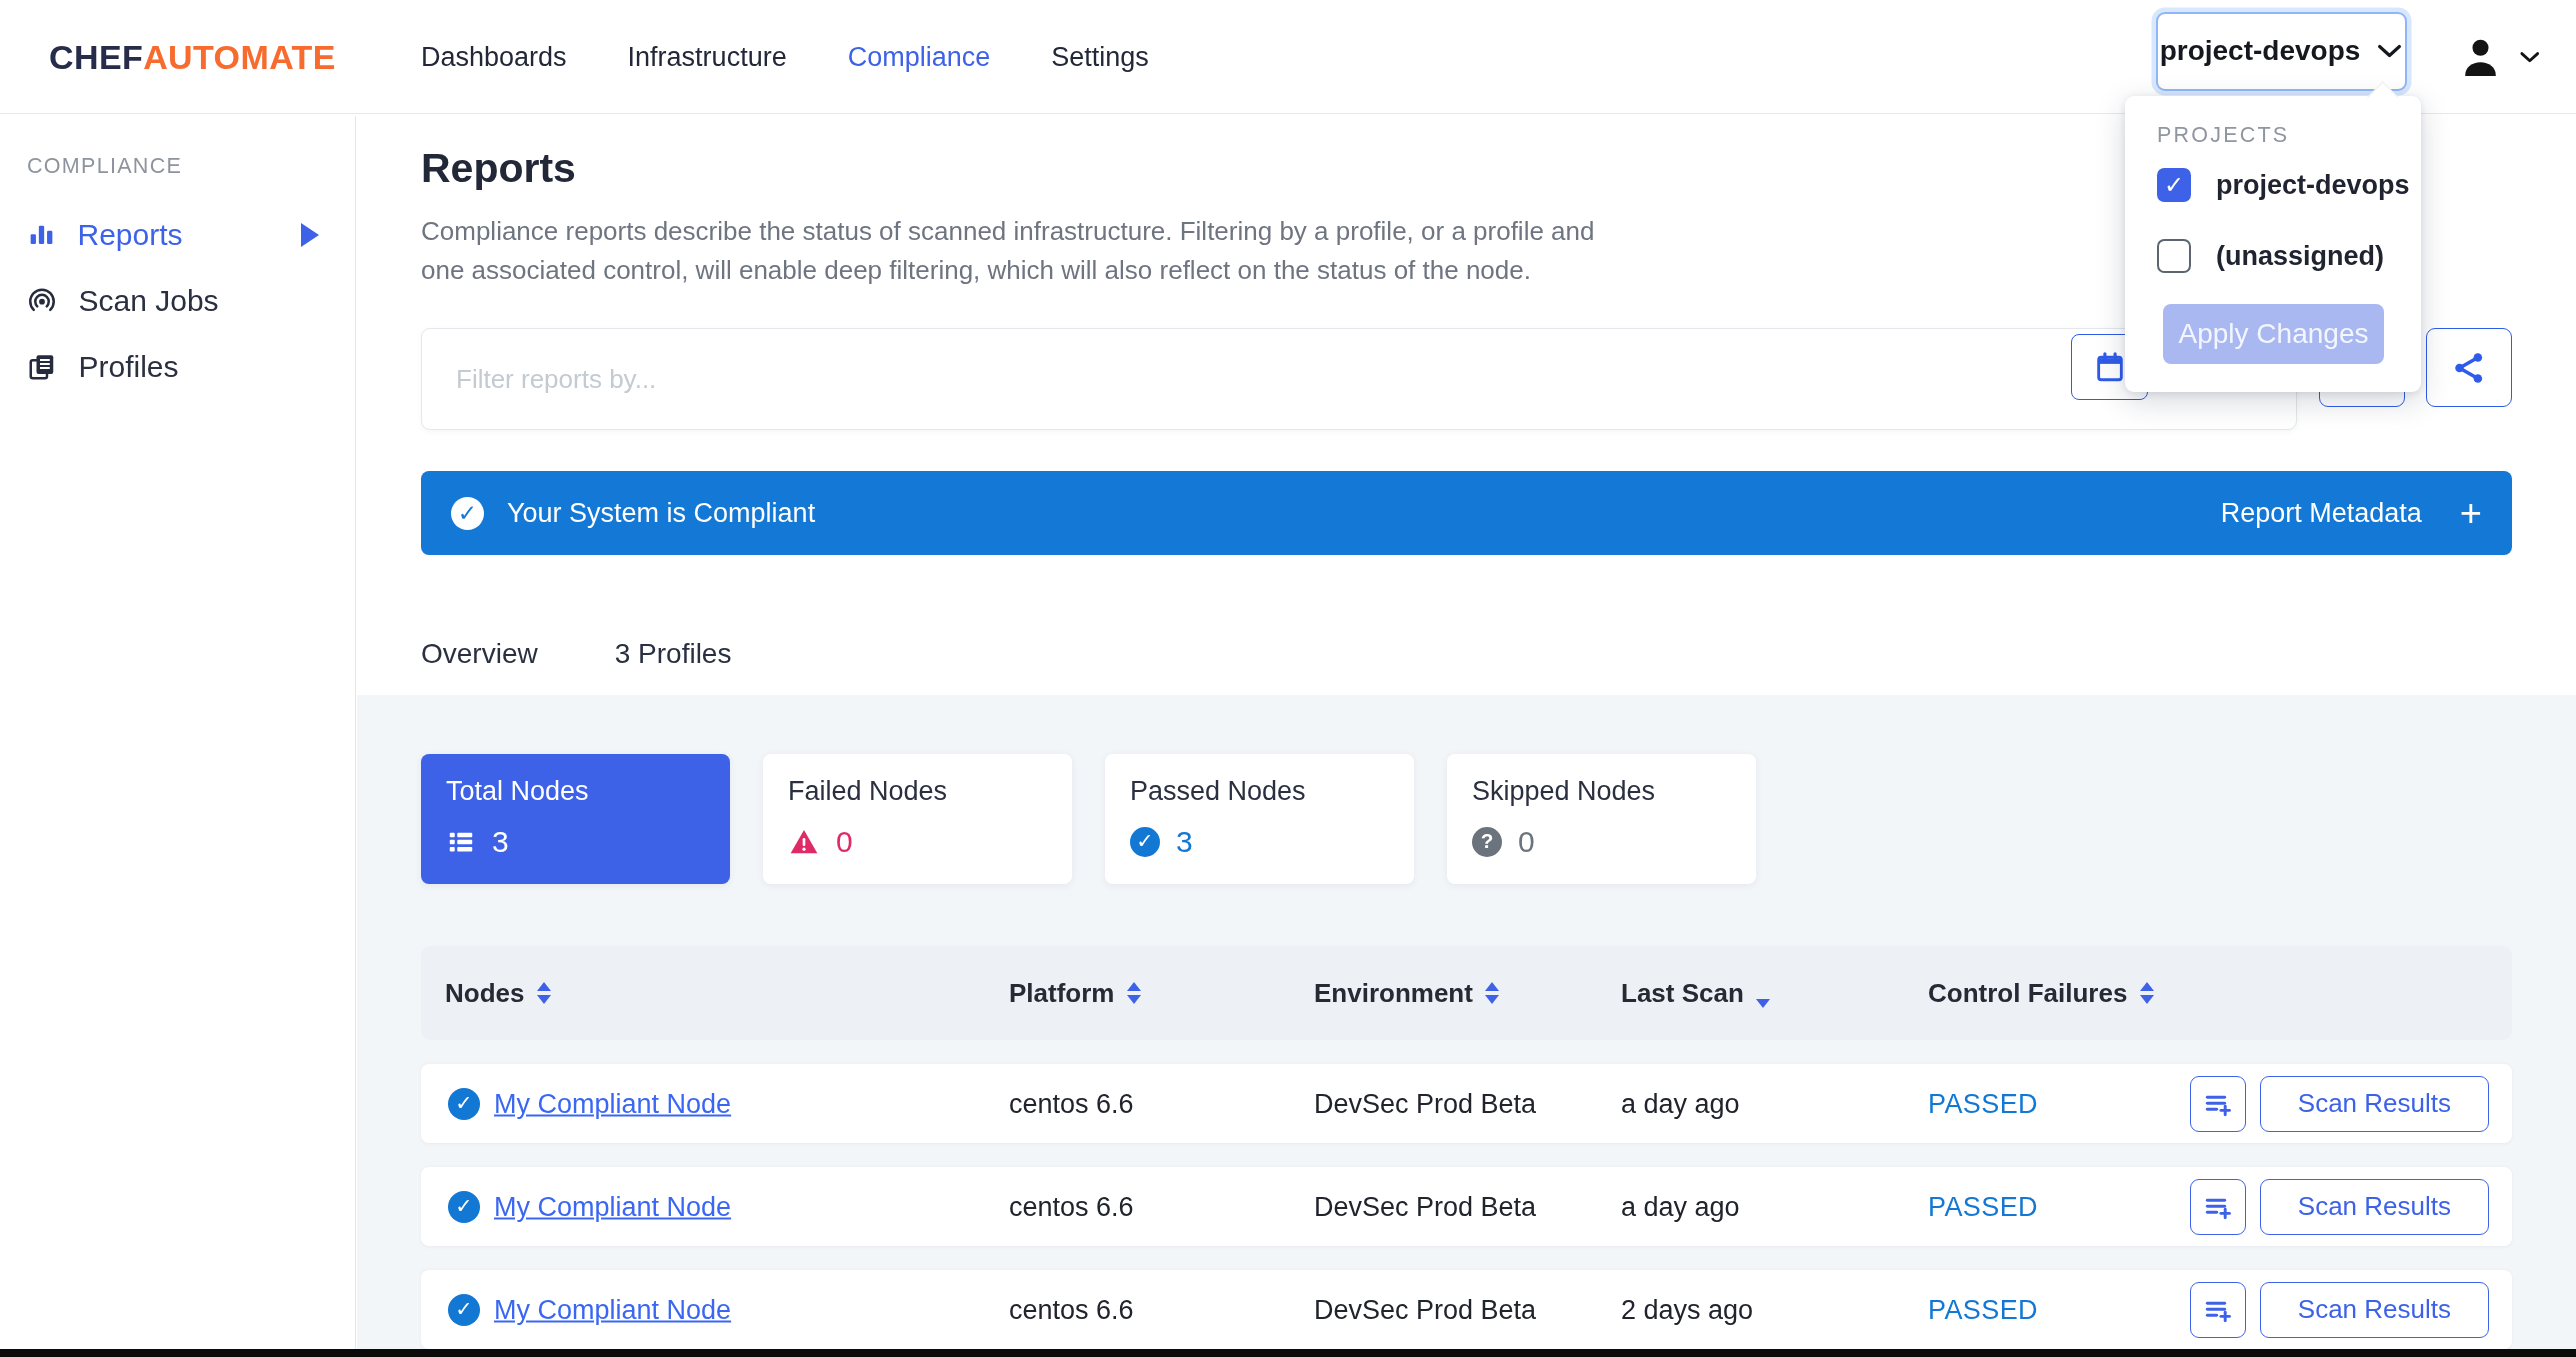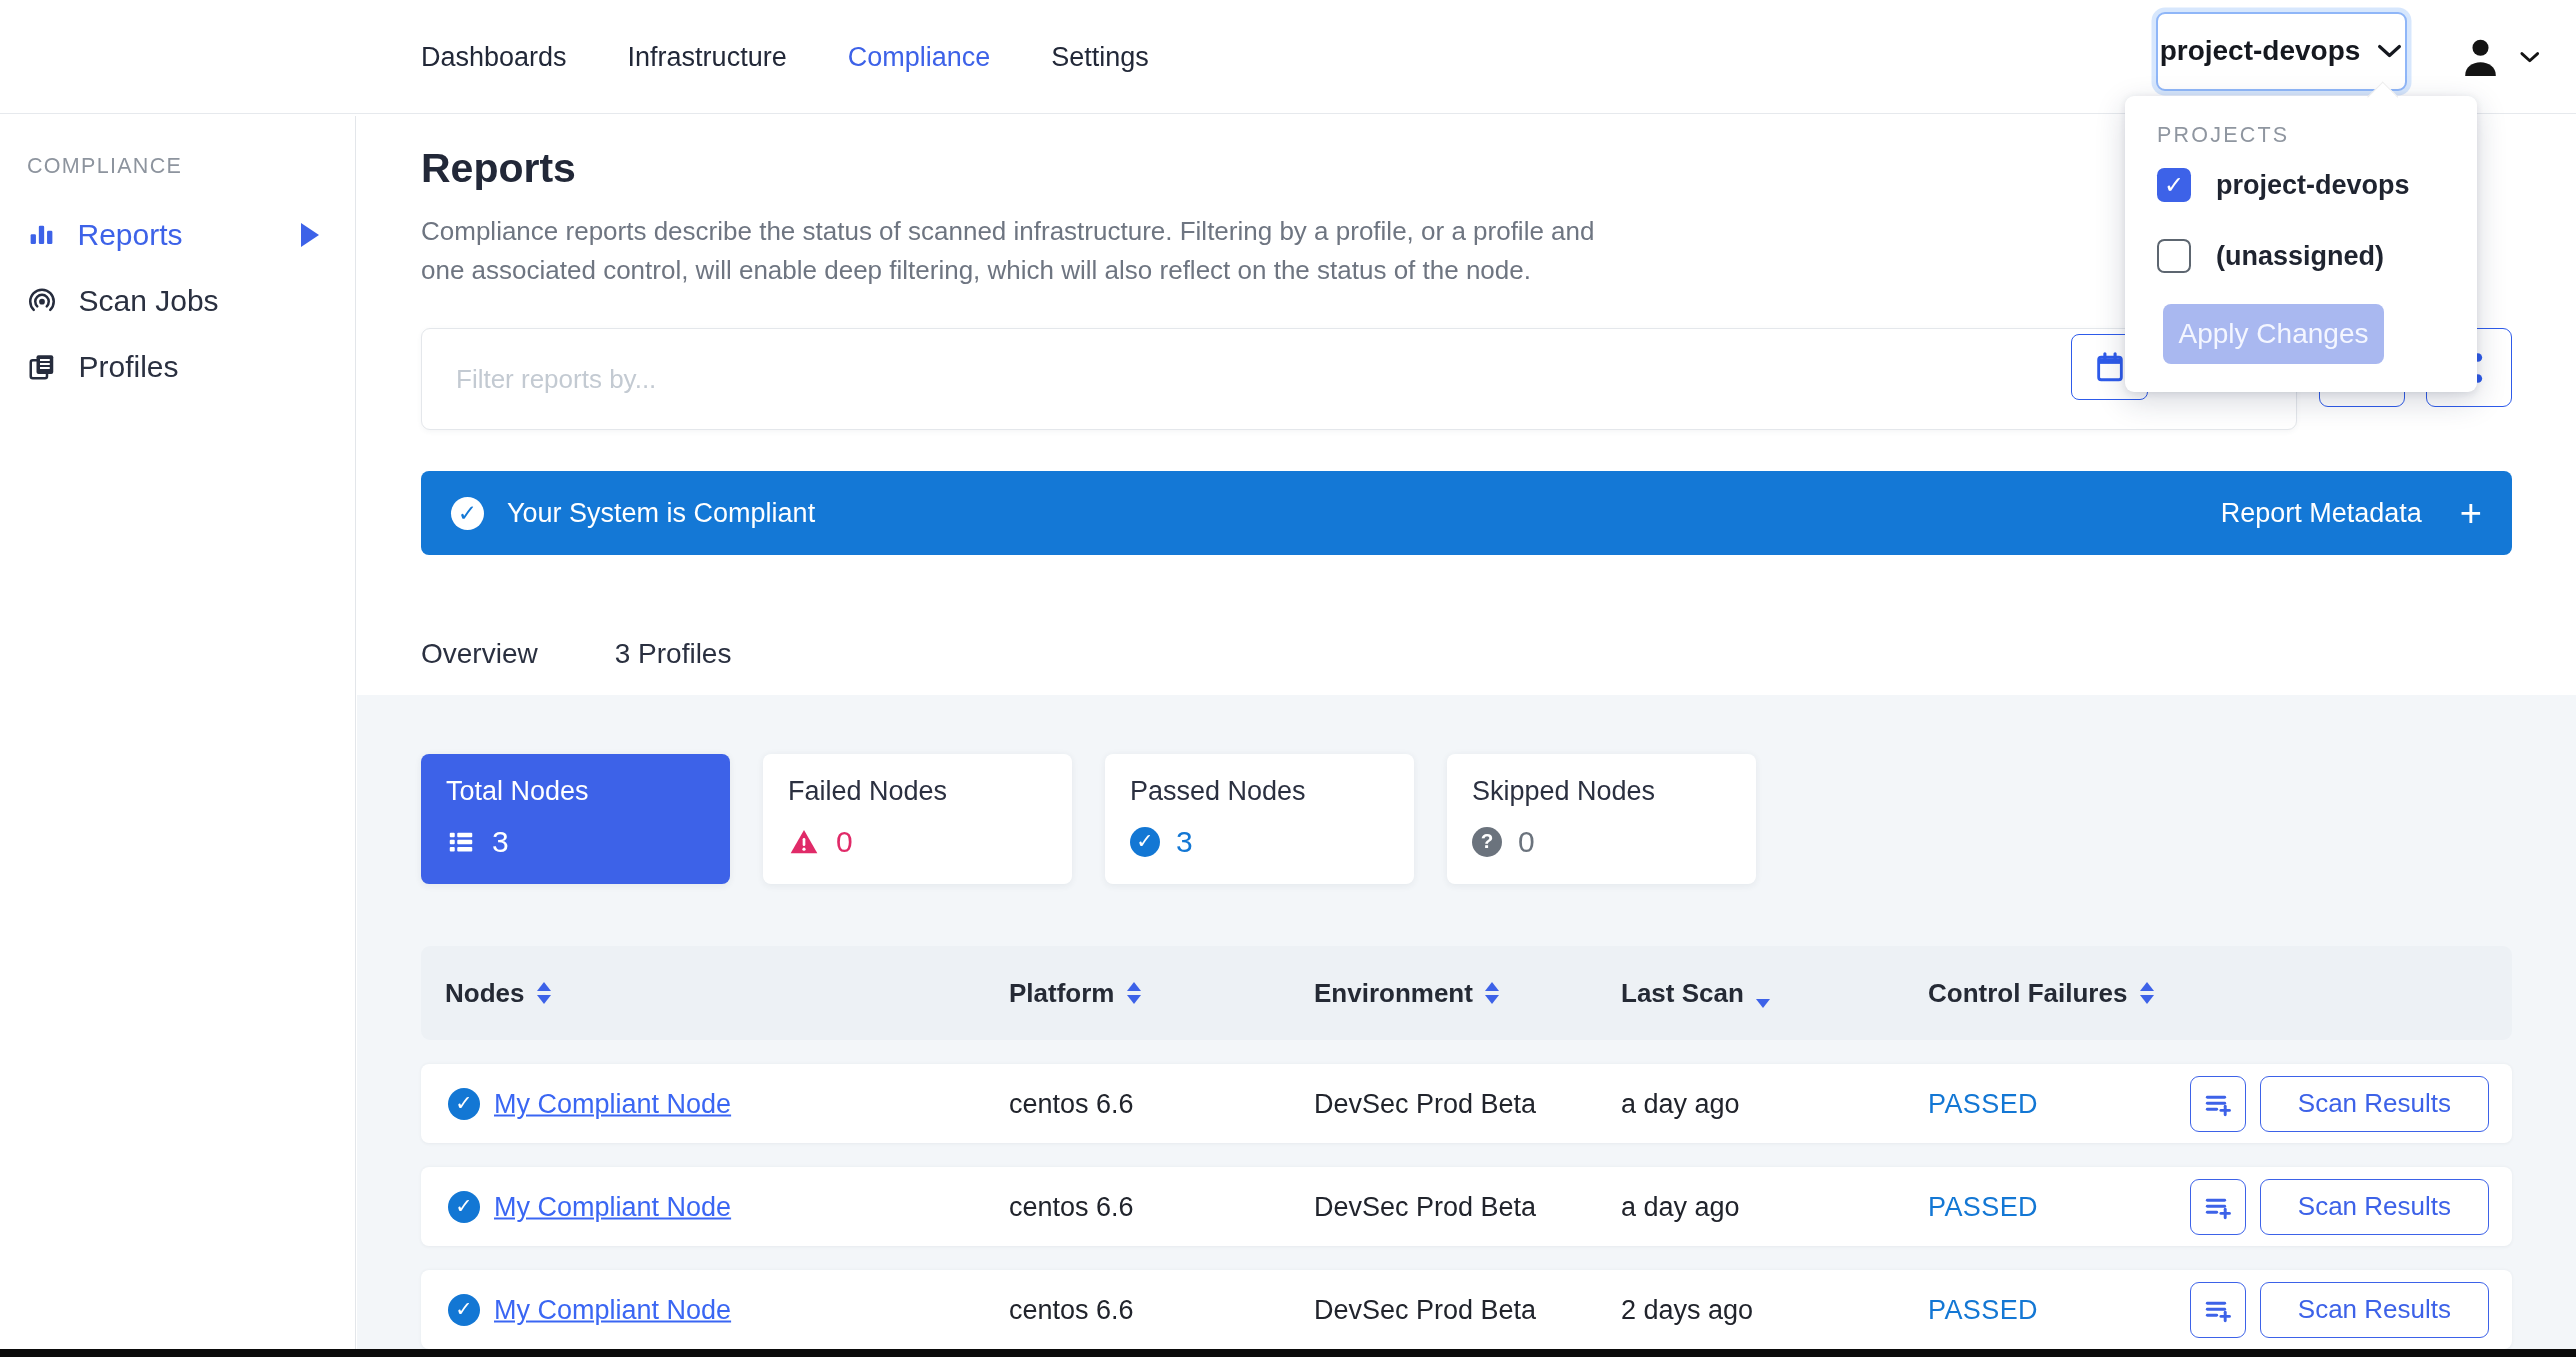--- a/index.html
+++ b/index.html
@@ -15,21 +15,21 @@
   .topnav .nav-item { font-size:27px; color:#222838; cursor:pointer; }
   .topnav .nav-item.active { color:#3d62e8; }
 
   .project-btn { position:absolute; right:169px; top:11.6px; width:251px; height:79px; background:#fff;
     border:2.7px solid #8fb6f8; border-radius:9px; box-shadow:0 0 0 4.5px #d7e7fd;
     display:flex; align-items:center; justify-content:center; gap:16px; cursor:pointer; }
   .project-btn .label { font-size:28px; font-weight:700; color:#15181f; }
   .user-menu { position:absolute; right:36px; top:0; height:114px; display:flex; align-items:center; gap:14.3px; cursor:pointer; }
 
   
-  .dropdown { position:absolute; left:2125px; top:96px; width:352px; height:296px; background:#fff; border-radius:9px;
+  .dropdown { position:absolute; left:2125px; top:96px; width:296px; height:296px; background:#fff; border-radius:9px;
     box-shadow:0 9px 30px rgba(30,40,70,.18), 0 1.8px 7.2px rgba(30,40,70,.10); z-index:60; }
   .dropdown .caret { position:absolute; left:247px; top:-10px; width:21.5px; height:21.5px; background:#fff; transform:rotate(45deg);
     border-left:0.9px solid #ededed; border-top:0.9px solid #ededed; }
   .dd-header { position:absolute; left:32px; top:27px; font-size:21.5px; color:#8f96a0; letter-spacing:2.2px; }
   .dd-option { position:absolute; left:32px; display:flex; align-items:center; gap:25px; cursor:pointer; }
   .dd-option.first { top:72px; }
   .dd-option.second { top:143px; }
   .checkbox { width:34px; height:34px; border-radius:7.2px; display:flex; align-items:center; justify-content:center; }
   .checkbox.checked { background:#3d62e8; }
   .checkbox.unchecked { background:#fff; border:2.7px solid #5d6670; }
@@ -114,20 +114,24 @@
     color:#3d62e8; font-size:26px; font-family:inherit; padding:0 37px; cursor:pointer; }
 
   .bottom-bar { position:absolute; left:0; bottom:0; width:100%; height:9px; background:#0b0b0b; z-index:80; }
 </style>
 </head>
 <body>
 
 <div class="app">
 
   <header class="topbar">
+    <div class="logo">
+      <span class="logo-chef">CHEF</span>
+        <span class="logo-automate">AUTOMATE</span>
+    </div>
     <nav class="topnav">
       <div class="nav-item">Dashboards</div>
       <div class="nav-item">Infrastructure</div>
       <div class="nav-item active">Compliance</div>
       <div class="nav-item">Settings</div>
     </nav>
 
     <button class="project-btn">
       <span class="label">project-devops</span>
       <svg width="27" height="18" viewBox="0 0 30 20">

